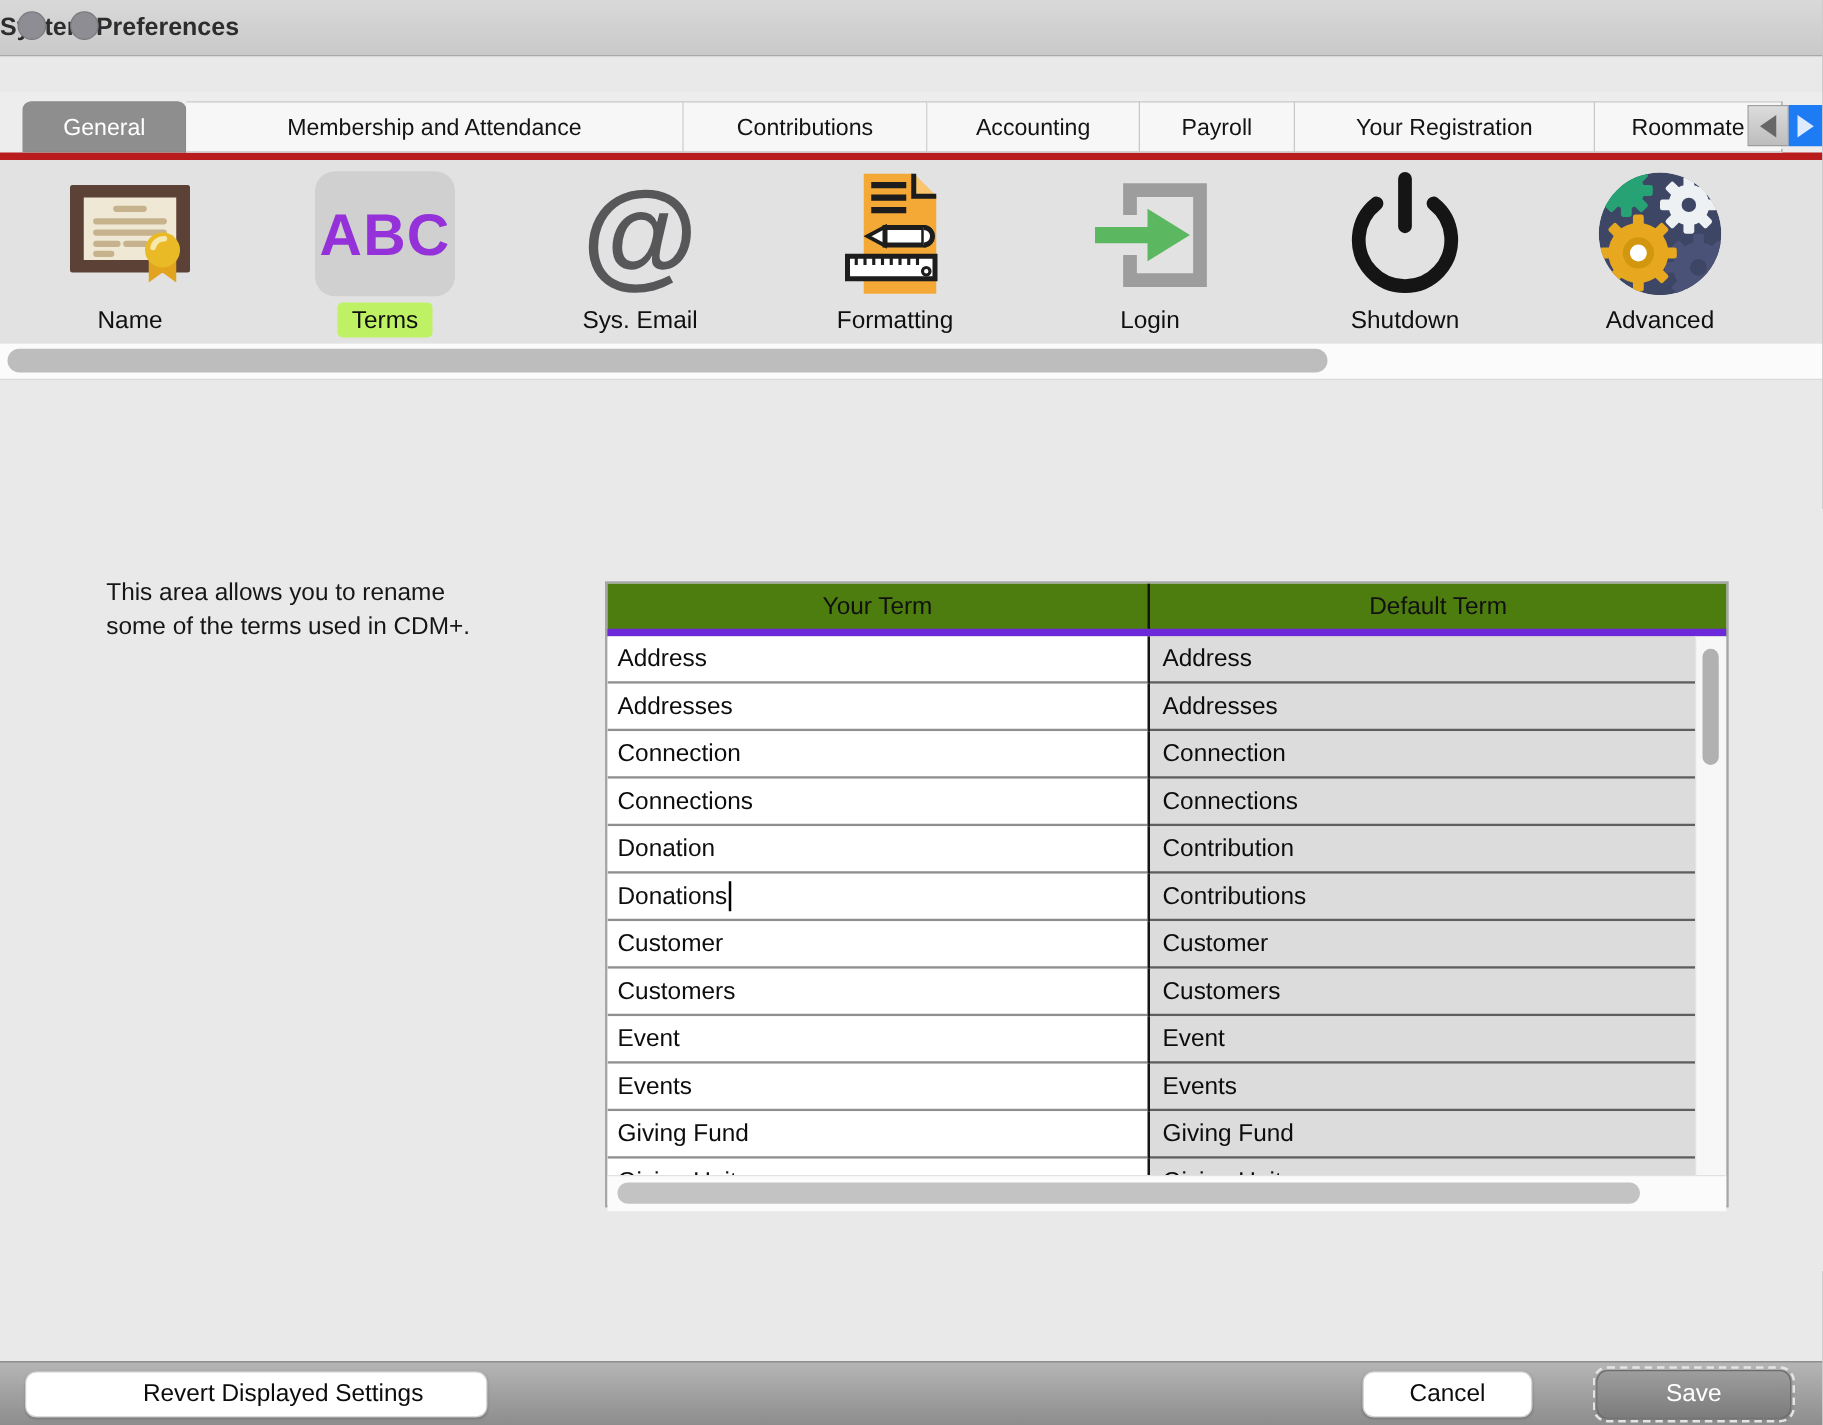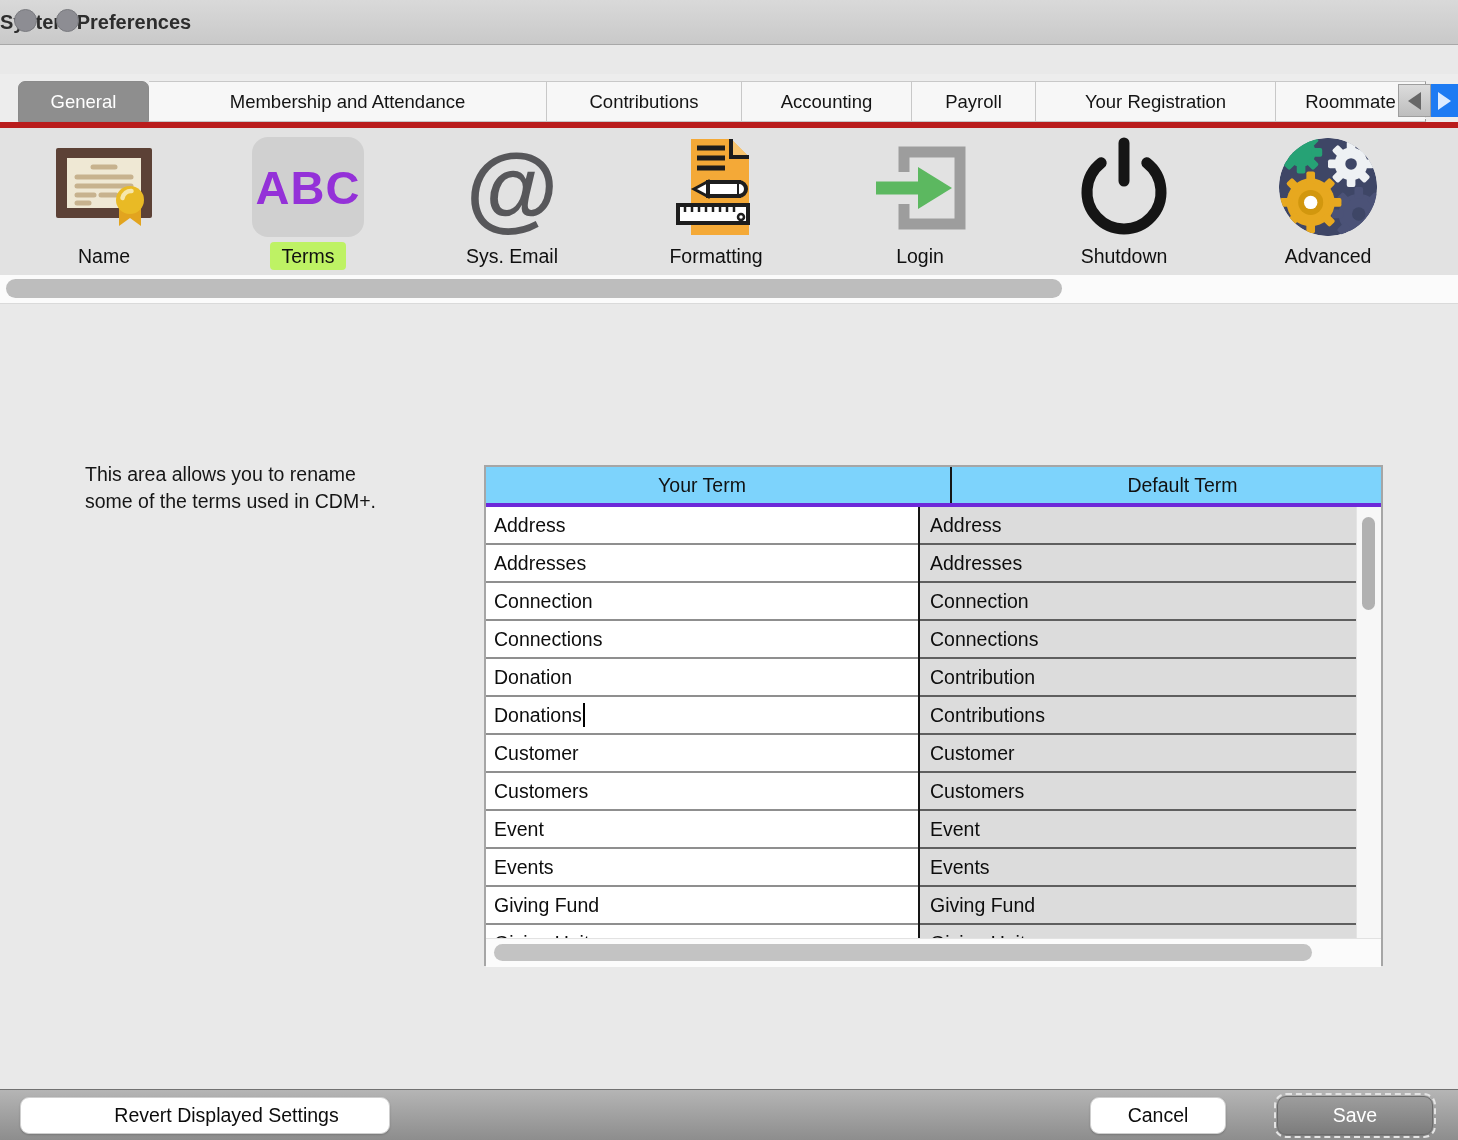--- a/index.html
+++ b/index.html
@@ -43,21 +43,21 @@
   .abc { font-size:47px; font-weight:600; color:#9431d8; letter-spacing:1px; }
   .atg { font-size:95px; font-weight:700; color:#57575a; line-height:100px; }
   
   .scrollstrip { position:relative; height:28px; background:#fbfbfb; border-bottom:1px solid #dadada; }
   .strip-thumb { position:absolute; left:6px; top:4px; width:1056px; height:19px; border-radius:10px; background:#bdbdbd; }
   
   .content { position:relative; height:821px; background:#e9e9e9; }
   .desc { position:absolute; left:85px; top:157px; font-size:19.5px; color:#161616; line-height:26.5px; }
   .terms-table { position:absolute; left:484px; top:161px; width:899px; height:501px;
     border:2px solid #a6a6a6; box-sizing:border-box; background:#fbfbfb; }
-  .t-header { height:36px; display:flex; background:#7dd3fc; border-bottom:4px solid #6d28d9;gap:32px; }
+  .t-header { height:36px; display:flex; background:#4d7c0f; border-bottom:6px solid #6d28d9; }
   .t-h-cell { display:grid; place-items:center; font-size:19.5px; color:#111; }
   .t-h-your { width:432px; }
   .t-h-def { flex:1; }
   .col-div { width:2px; background:#151515; }
   .t-body { position:relative; height:431px; overflow:hidden; }
   .t-row { display:flex; height:38px; width:calc(100% - 24px);border-radius:18px; }
   .c-your { width:432px; box-sizing:border-box; background:#fff; border-bottom:2px solid #8f8f8f;
     display:flex; align-items:center; padding-left:8px; font-size:19.5px; color:#0d0d0d; }
   .c-def { flex:1; box-sizing:border-box; background:#dcdcdc; border-bottom:2px solid #5f5f5f;
     display:flex; align-items:center; padding-left:10px; font-size:19.5px; color:#0d0d0d; }

